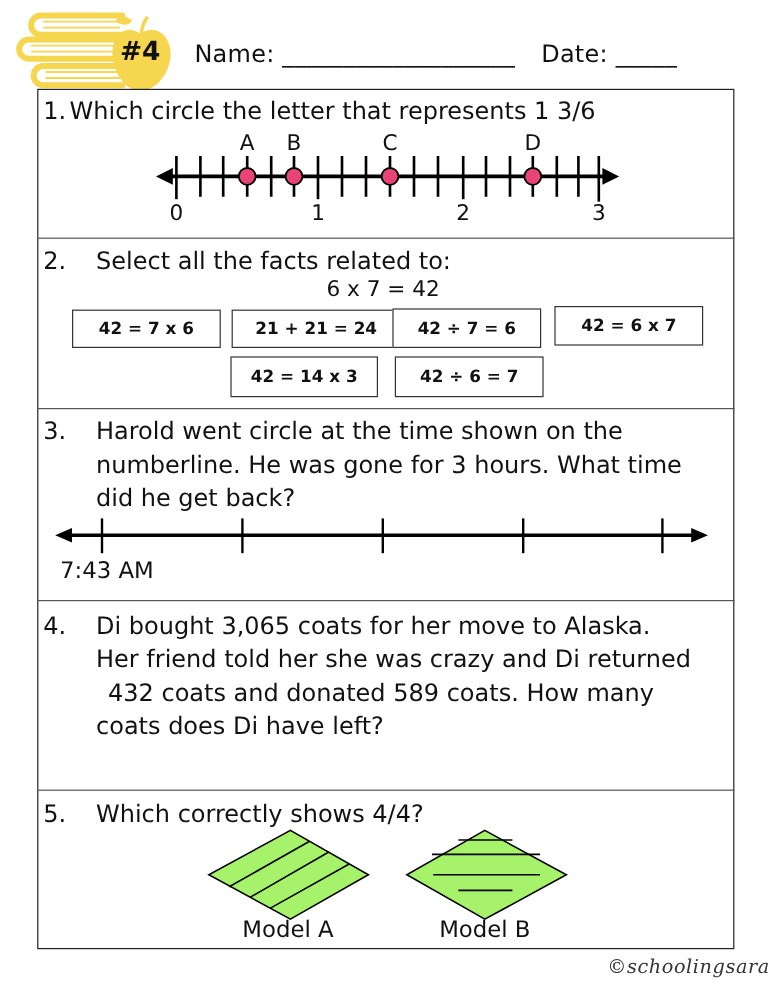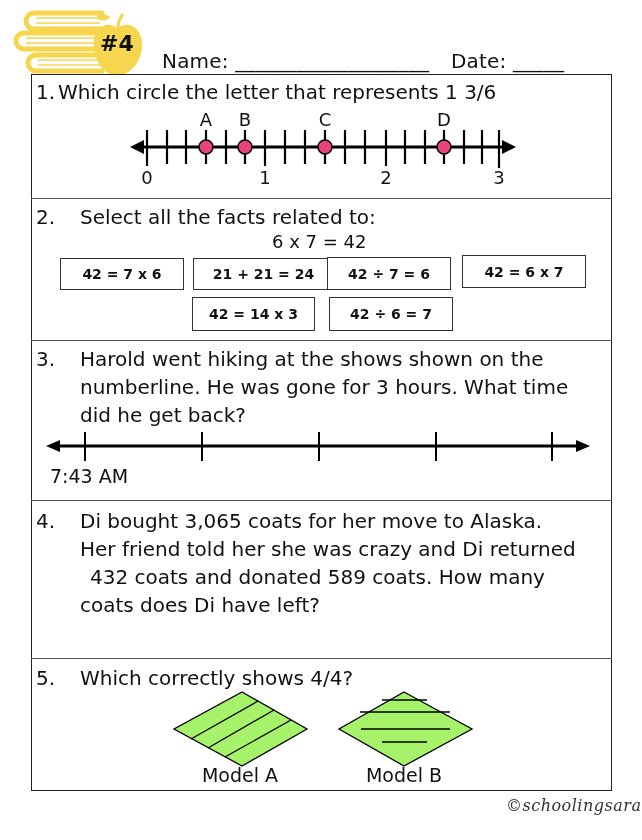--- a/index.html
+++ b/index.html
@@ -1,19 +1,19 @@
 <!DOCTYPE html>
 <html><head>
 <meta charset="utf-8">
 <style>
   html, body { margin:0; padding:0; background:#ffffff; }
   body { width:642px; height:840px; position:relative; overflow:hidden;
          font-family:"DejaVu Sans", "Liberation Sans", sans-serif; color:#111; }
   .abs { position:absolute; }
-  .header-text { font-size:20px; letter-spacing:0.2px; white-space:nowrap;margin-top:16px; }
+  .header-text { font-size:20px; letter-spacing:0.2px; white-space:nowrap; }
   .frame { position:absolute; left:31px; top:74px; width:581px; height:717px;
            border:1.5px solid #222; box-sizing:border-box; }
   .divider { position:absolute; left:31px; width:581px; height:0; border-top:1.5px solid #555; }
   .q-text { position:absolute; font-size:20px; line-height:28px; white-space:nowrap; }
   .q-num { position:absolute; font-size:20px; line-height:28px; }
   .fact-box { position:absolute; border:1.5px solid #333; box-sizing:border-box;
               display:flex; align-items:center; justify-content:center;
               font-family:"DejaVu Sans", sans-serif; font-weight:bold; font-size:14px;
               background:#fff; cursor:pointer; }
   .nl-label { position:absolute; font-size:18px; line-height:20px; transform:translateX(-50%); }
@@ -105,21 +105,21 @@
   <div class="fact-box" style="left:60px;top:258px;width:124px;height:32px;">42 = 7 x 6</div>
   <div class="fact-box" style="left:193px;top:258px;width:141px;height:32px;">21 + 21 = 24</div>
   <div class="fact-box" style="left:327px;top:257px;width:124px;height:33px;">42 ÷ 7 = 6</div>
   <div class="fact-box" style="left:462px;top:255px;width:124px;height:33px;">42 = 6 x 7</div>
   <div class="fact-box" style="left:192px;top:297px;width:123px;height:34px;">42 = 14 x 3</div>
   <div class="fact-box" style="left:329px;top:297px;width:124px;height:34px;">42 ÷ 6 = 7</div>
 </div>
 
 <div>
   <div class="q-num" style="left:36px;top:345px;">3.</div>
-  <div class="q-text" style="left:80px;top:345px;">Harold went hiking at the shows shown on the</div>
+  <div class="q-text" style="left:80px;top:345px;">Harold went circle at the time shown on the</div>
   <div class="q-text" style="left:80px;top:373px;">numberline. He was gone for 3 hours. What time</div>
   <div class="q-text" style="left:80px;top:401px;">did he get back?</div>
   <svg style="left:0;top:0;" width="642" height="480">
     <line x1="52" y1="446" x2="582" y2="446" stroke="#000" stroke-width="3"></line>
     <polygon points="46,446 60,440 60,452" fill="#000"></polygon>
     <polygon points="590,446 576,440 576,452" fill="#000"></polygon>
     <g stroke="#000" stroke-width="2">
       <line x1="85" y1="432" x2="85" y2="461"></line>
       <line x1="202" y1="432" x2="202" y2="461"></line>
       <line x1="319" y1="432" x2="319" y2="461"></line>

